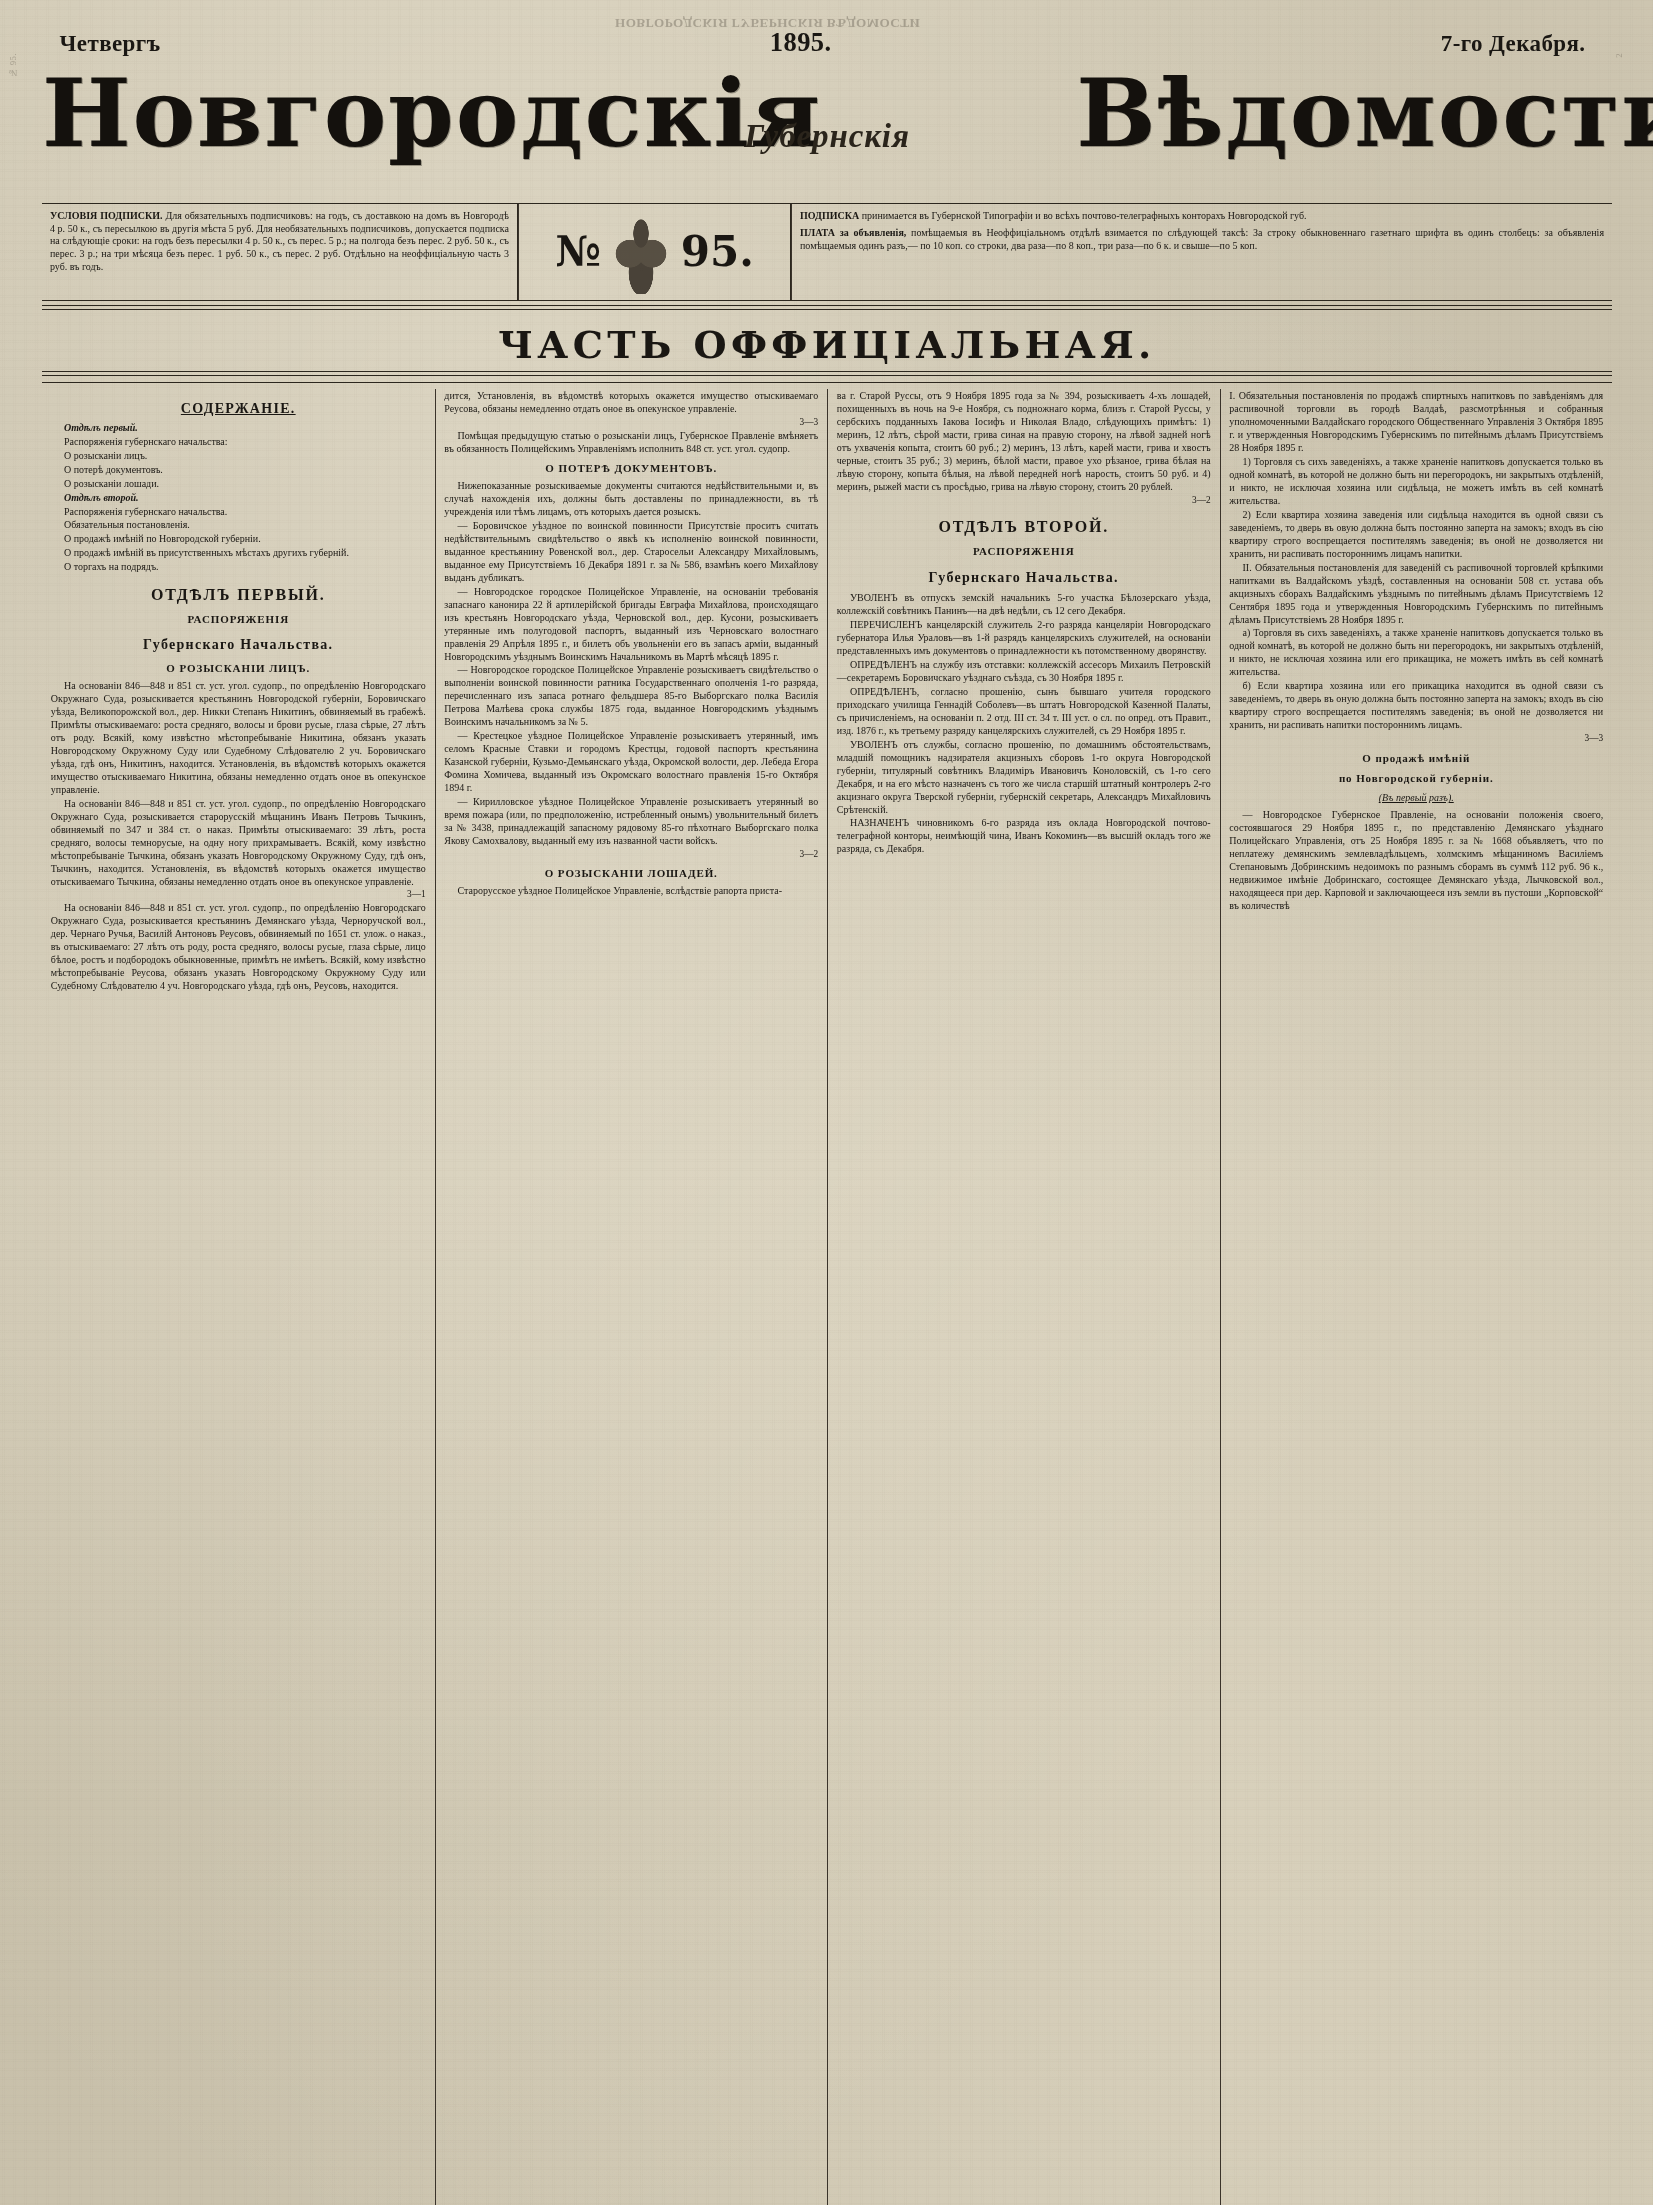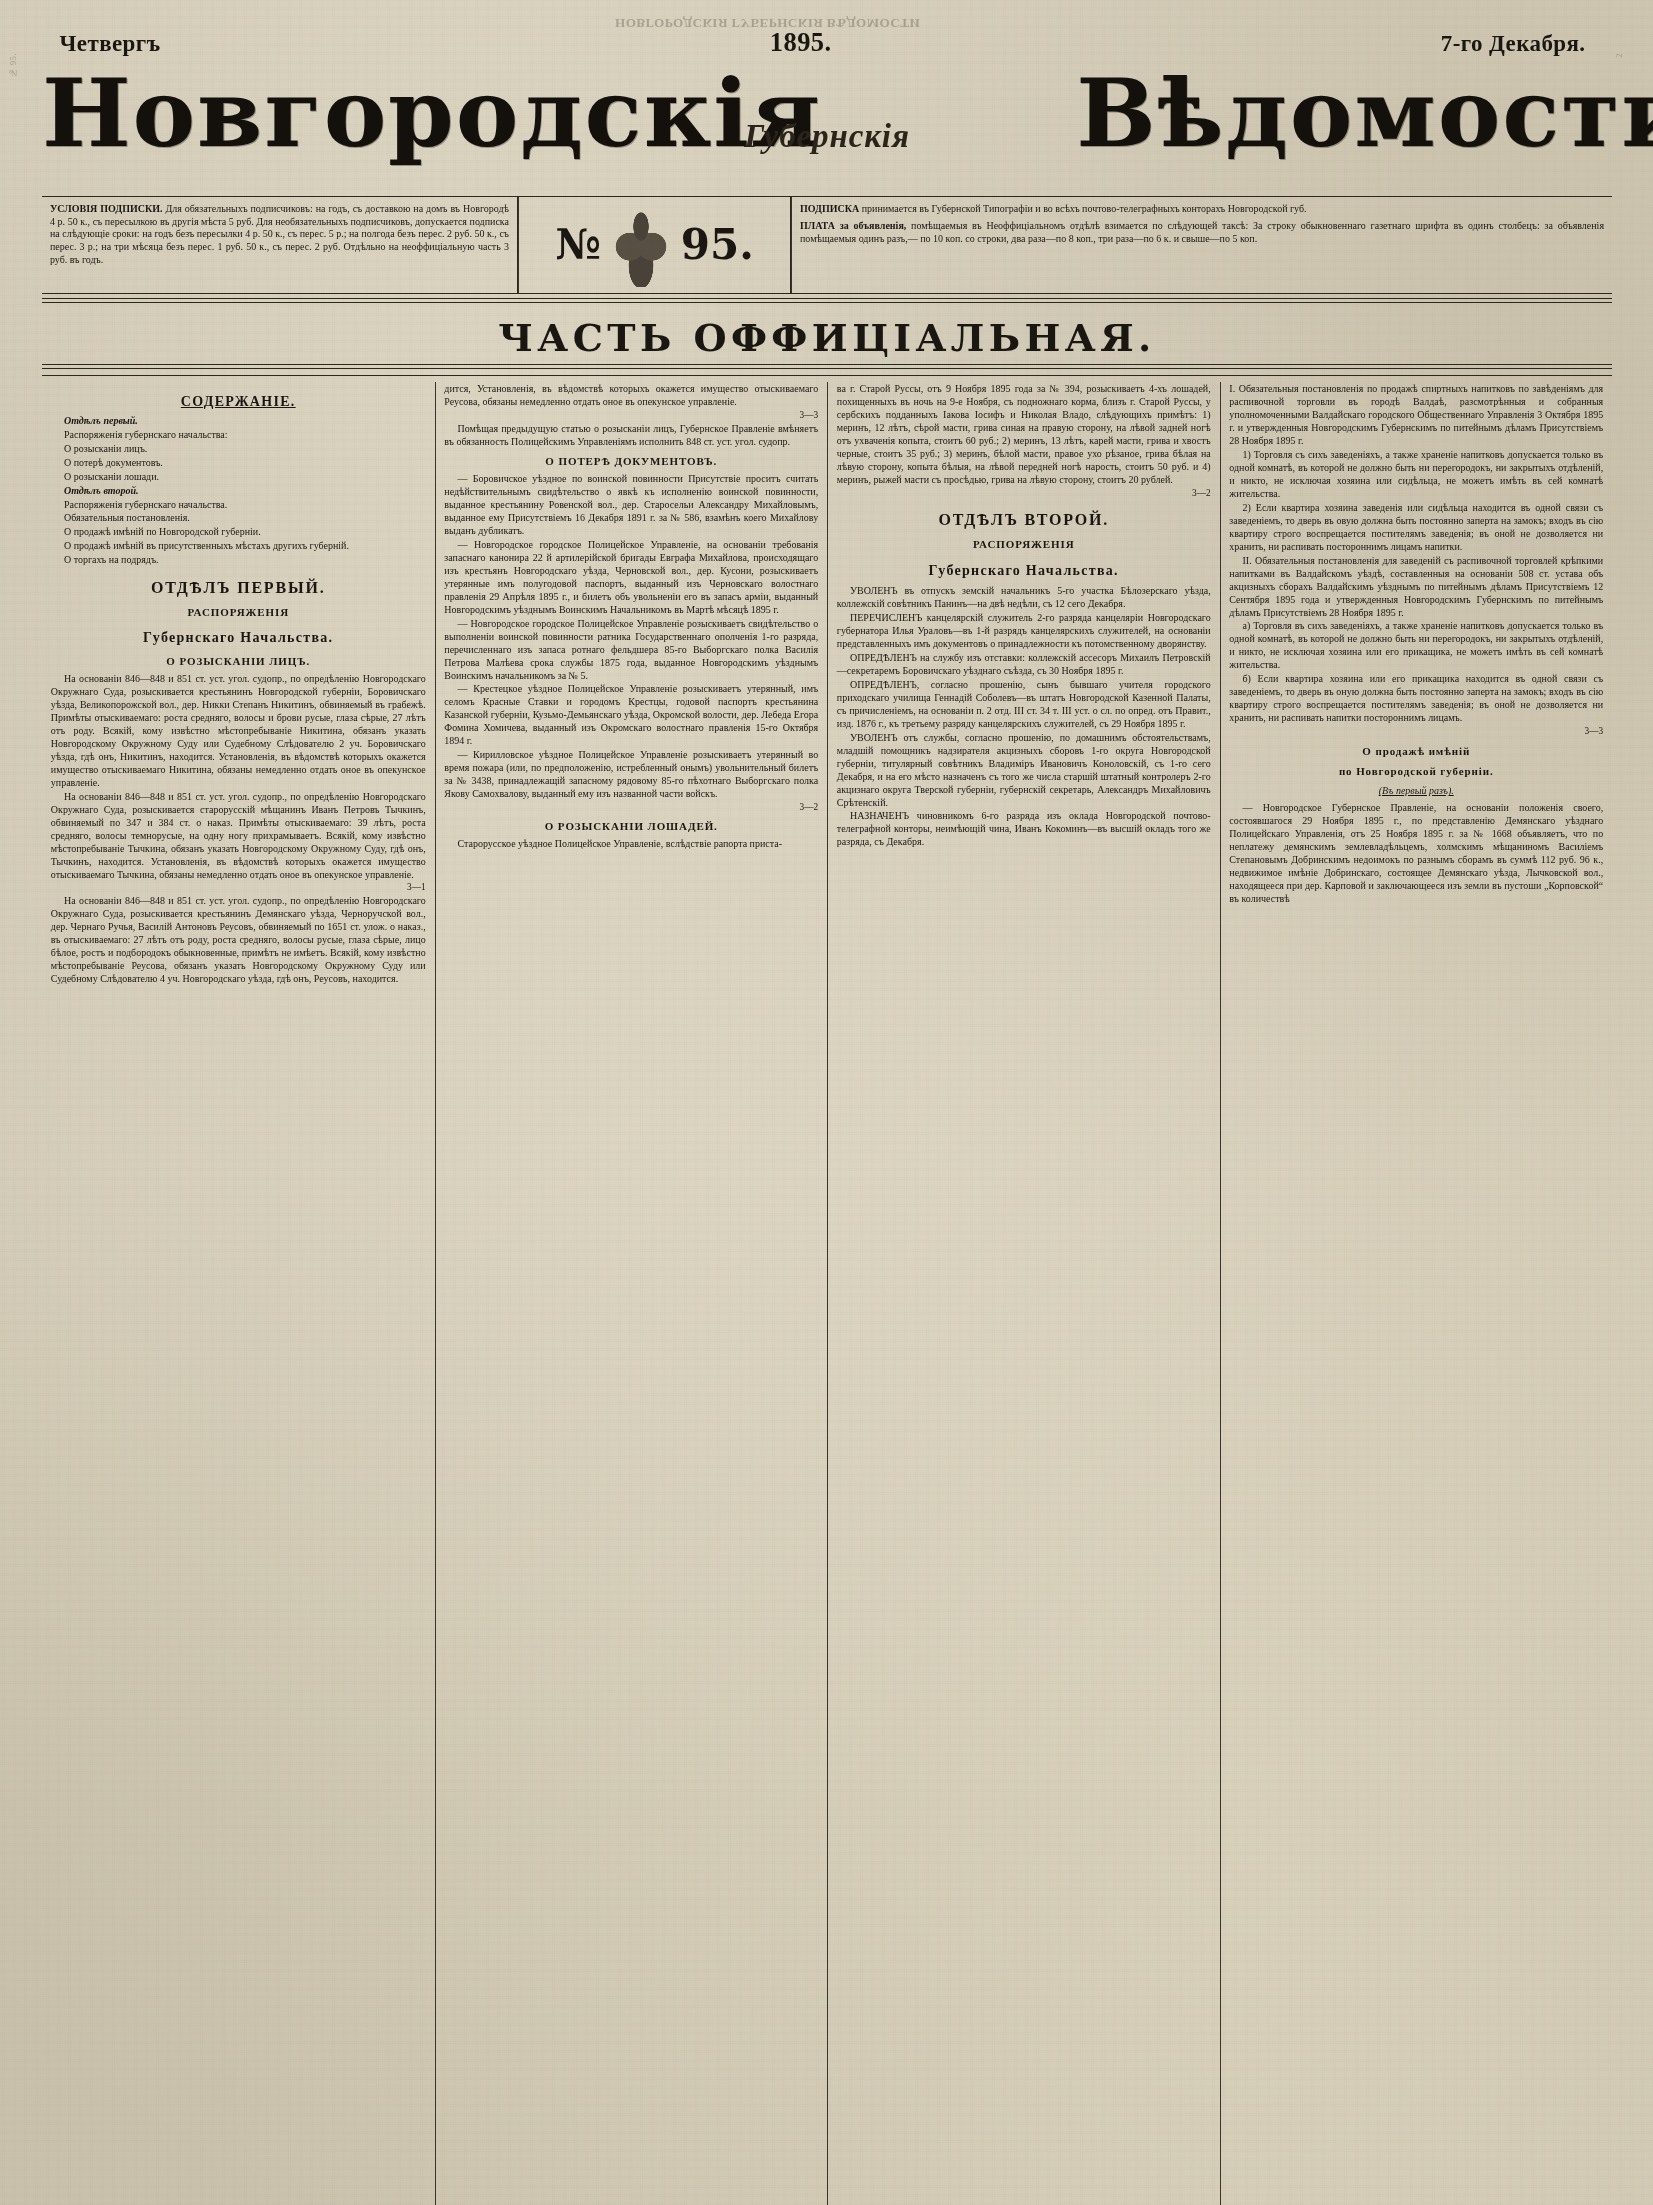--- a/index.html
+++ b/index.html
@@ -137,20 +137,21 @@
     height: 2.6px;
     margin: 4.4px 0;
   }
 
   
   .subs {
     display: flex;
     align-items: stretch;
     border-bottom: 1.3px solid #2c271e;
     border-top: 1.3px solid #2c271e;
+    margin-top: 7px;
   }
   .subs .col {
     padding: 6.2px 8px;
     font-size: 10px;
     line-height: 1.28;
     text-align: justify;
   }
   .subs .col.left { width: 476px; border-right: 0.9px solid #2c271e; }
   .subs .col.mid {
     width: 273px;
@@ -328,20 +329,21 @@
           <p>На основаніи 846—848 и 851 ст. уст. угол. судопр., по опредѣленію Новгородскаго Окружнаго Суда, розыскивается крестьянинъ Новгородской губерніи, Боровичскаго уѣзда, Великопорожской вол., дер. Никки Степанъ Никитинъ, обвиняемый въ грабежѣ. Примѣты отыскиваемаго: роста средняго, волосы и брови русые, глаза сѣрые, 27 лѣтъ отъ роду. Всякій, кому извѣстно мѣстопребываніе Никитина, обязанъ указать Новгородскому Окружному Суду или Судебному Слѣдователю 2 уч. Боровичскаго уѣзда, гдѣ онъ, Никитинъ, находится. Установленія, въ вѣдомствѣ которыхъ окажется имущество отыскиваемаго Никитина, обязаны немедленно отдать оное въ опекунское управленіе.</p>
           <p>На основаніи 846—848 и 851 ст. уст. угол. судопр., по опредѣленію Новгородскаго Окружнаго Суда, розыскивается старорусскій мѣщанинъ Иванъ Петровъ Тычкинъ, обвиняемый по 347 и 384 ст. о наказ. Примѣты отыскиваемаго: 39 лѣтъ, роста средняго, волосы темнорусые, на одну ногу прихрамываетъ. Всякій, кому извѣстно мѣстопребываніе Тычкина, обязанъ указать Новгородскому Окружному Суду, гдѣ онъ, Тычкинъ, находится. Установленія, въ вѣдомствѣ которыхъ окажется имущество отыскиваемаго Тычкина, обязаны немедленно отдать оное въ опекунское управленіе.</p>
           <p class="sig">3—1</p>
           <p>На основаніи 846—848 и 851 ст. уст. угол. судопр., по опредѣленію Новгородскаго Окружнаго Суда, розыскивается крестьянинъ Демянскаго уѣзда, Черноручской вол., дер. Чернаго Ручья, Василій Антоновъ Реусовъ, обвиняемый по 1651 ст. улож. о наказ., въ отыскиваемаго: 27 лѣтъ отъ роду, роста средняго, волосы русые, глаза сѣрые, лицо бѣлое, ростъ и подбородокъ обыкновенные, примѣтъ не имѣетъ. Всякій, кому извѣстно мѣстопребываніе Реусова, обязанъ указать Новгородскому Окружному Суду или Судебному Слѣдователю 4 уч. Новгородскаго уѣзда, гдѣ онъ, Реусовъ, находится.</p>
         </div>
       <div class="col">
           <p class="noind">дится, Установленія, въ вѣдомствѣ которыхъ окажется имущество отыскиваемаго Реусова, обязаны немедленно отдать оное въ опекунское управленіе.</p>
           <p class="sig">3—3</p>
           <p>Помѣщая предыдущую статью о розысканіи лицъ, Губернское Правленіе вмѣняетъ въ обязанность Полицейскимъ Управленіямъ исполнить 848 ст. уст. угол. судопр.</p>
           <div class="ch ">О ПОТЕРѢ ДОКУМЕНТОВЪ.</div>
+          <p>Нижепоказанные розыскиваемые документы считаются недѣйствительными и, въ случаѣ нахожденія ихъ, должны быть доставлены по принадлежности, въ тѣ учрежденія или тѣмъ лицамъ, отъ которыхъ дается розыскъ.</p>
           <p class="dash">Боровичское уѣздное по воинской повинности Присутствіе проситъ считать недѣйствительнымъ свидѣтельство о явкѣ къ исполненію воинской повинности, выданное крестьянину Ровенской вол., дер. Старосельи Александру Михайловымъ, выданное ему Присутствіемъ 16 Декабря 1891 г. за № 586, взамѣнъ коего Михайлову выданъ дубликатъ.</p>
           <p class="dash">Новгородское городское Полицейское Управленіе, на основаніи требованія запаснаго канонира 22 й артилерійской бригады Евграфа Михайлова, происходящаго изъ крестьянъ Новгородскаго уѣзда, Черновской вол., дер. Кусони, розыскиваетъ утерянные имъ полугодовой паспортъ, выданный изъ Черновскаго волостнаго правленія 29 Апрѣля 1895 г., и билетъ объ увольненіи его въ запасъ арміи, выданный Новгородскимъ уѣзднымъ Воинскимъ Начальникомъ въ Мартѣ мѣсяцѣ 1895 г.</p>
           <p class="dash">Новгородское городское Полицейское Управленіе розыскиваетъ свидѣтельство о выполненіи воинской повинности ратника Государственнаго ополченія 1-го разряда, перечисленнаго изъ запаса ротнаго фельдшера 85-го Выборгскаго полка Василія Петрова Малѣева срока службы 1875 года, выданное Новгородскимъ уѣзднымъ Воинскимъ начальникомъ за № 5.</p>
           <p class="dash">Крестецкое уѣздное Полицейское Управленіе розыскиваетъ утерянный, имъ селомъ Красные Ставки и городомъ Крестцы, годовой паспортъ крестьянина Казанской губерніи, Кузьмо-Демьянскаго уѣзда, Окромской волости, дер. Лебеда Егора Фомина Хомичева, выданный изъ Окромскаго волостнаго правленія 15-го Октября 1894 г.</p>
           <p class="dash">Кирилловское уѣздное Полицейское Управленіе розыскиваетъ утерянный во время пожара (или, по предположенію, истребленный онымъ) увольнительный билетъ за № 3438, принадлежащій запасному рядовому 85-го пѣхотнаго Выборгскаго полка Якову Самохвалову, выданный ему изъ названной части войскъ.</p>
           <p class="sig">3—2</p>
           <div class="ch ">О РОЗЫСКАНІИ ЛОШАДЕЙ.</div>
           <p>Старорусское уѣздное Полицейское Управленіе, вслѣдствіе рапорта приста-</p>
         </div>
       <div class="col">

